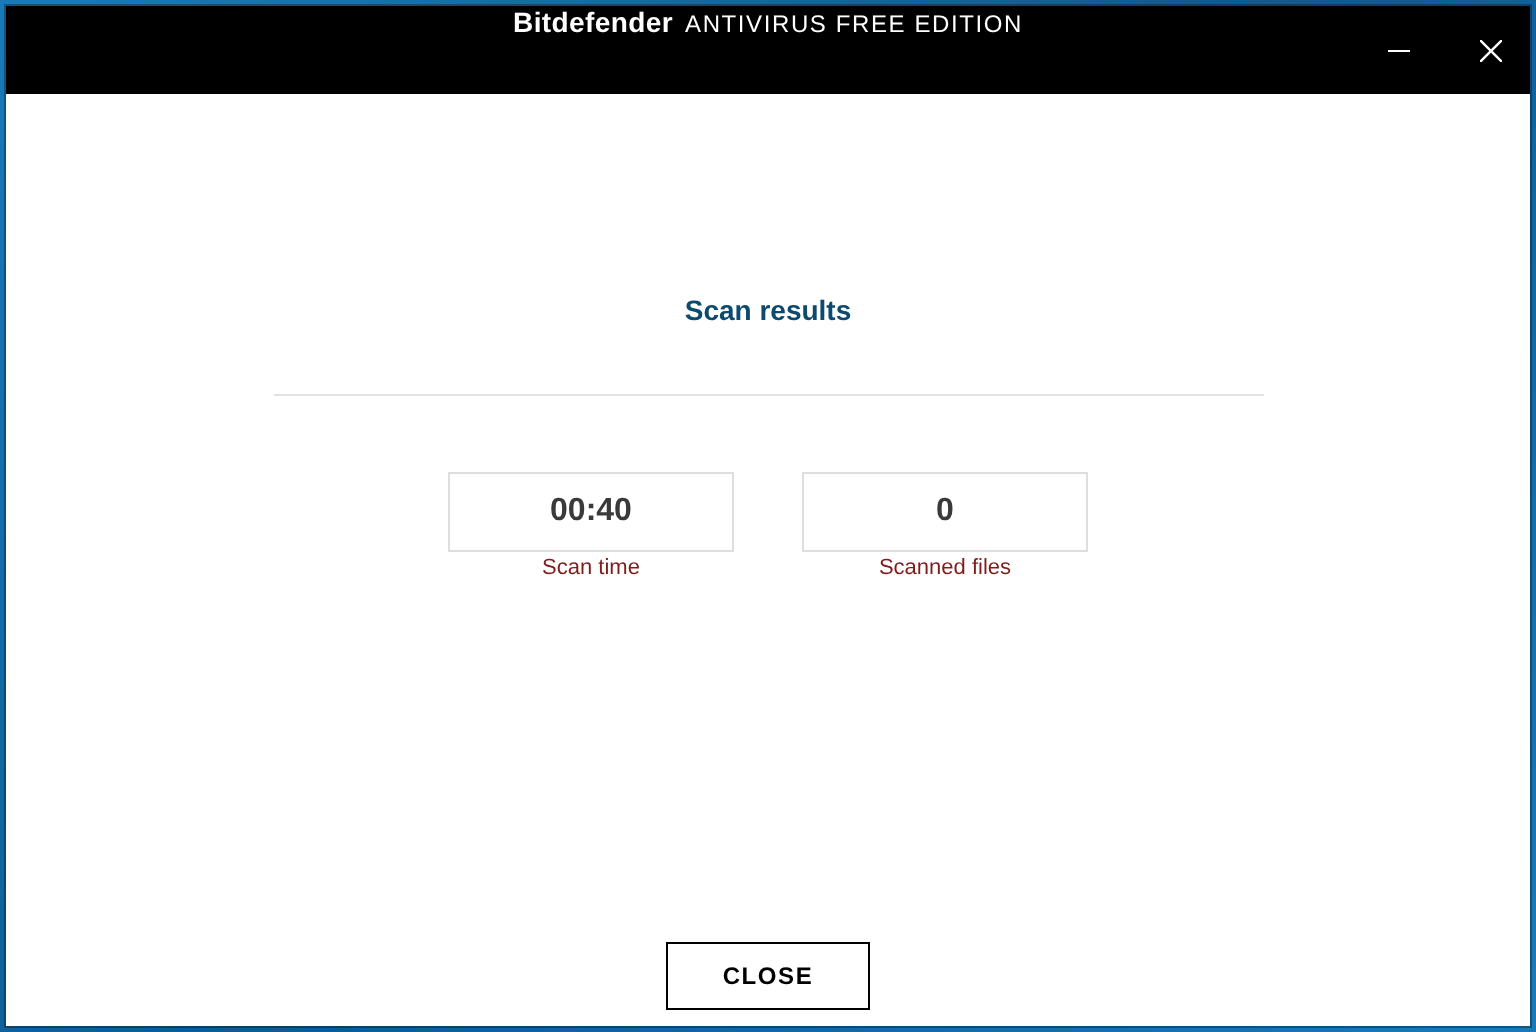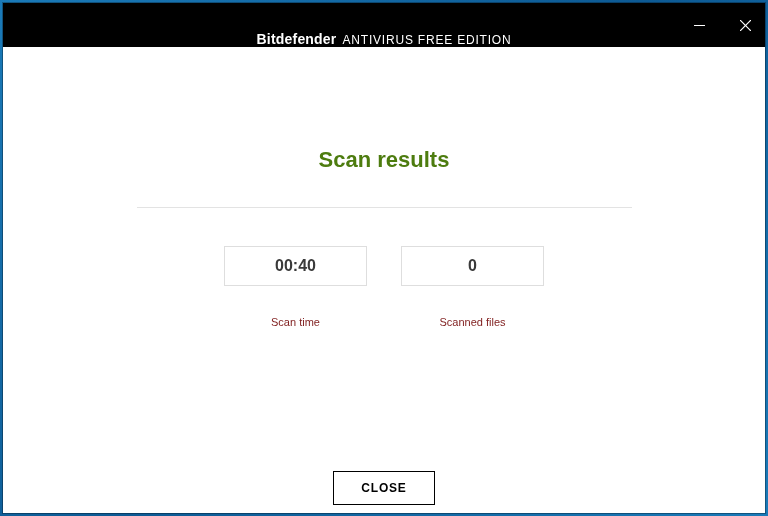--- a/index.html
+++ b/index.html
@@ -23,21 +23,21 @@
       bottom: 3px;
       background: #ffffff;
       display: flex;
       flex-direction: column;
       box-shadow: 0 0 0 1px rgba(0,0,0,0.3);
     }
     .titlebar {
       height: 44px;
       background: #000000;
       display: flex;
-      align-items: flex-end;
+      align-items: flex-start;
       justify-content: center;
       position: relative;
       flex-shrink: 0;
     }
     .titlebar-title {
       color: #ffffff;
       font-size: 14px;
       display: flex;
       align-items: baseline;
       gap: 6px;
@@ -73,23 +73,23 @@
       display: block;
     }
     .content {
       flex: 1;
       display: flex;
       flex-direction: column;
       align-items: center;
       padding-top: 100px;
     }
     .page-title {
-      font-size: 22px;
+      font-size: 14px;
       font-weight: 600;
-      color: #4d7c0f;
+      color: #0c4a6e;
       margin-bottom: 34px;
     }
     .divider {
       width: 495px;
       height: 1px;
       background: #e3e3e3;
       margin-bottom: 38px;
     }
     .stats-row {
       display: flex;
@@ -104,21 +104,21 @@
     .stat-box {
       width: 143px;
       height: 40px;
       border: 1px solid #dedede;
       display: flex;
       align-items: center;
       justify-content: center;
       font-size: 16px;
       font-weight: 600;
       color: #3a3a3a;
-      margin-bottom: 30px;
+      margin-bottom: 2px;
     }
     .stat-label {
       font-size: 11px;
       color: #7f1d1d;
     }
     .footer {
       flex-shrink: 0;
       display: flex;
       justify-content: center;
       padding-bottom: 8px;

